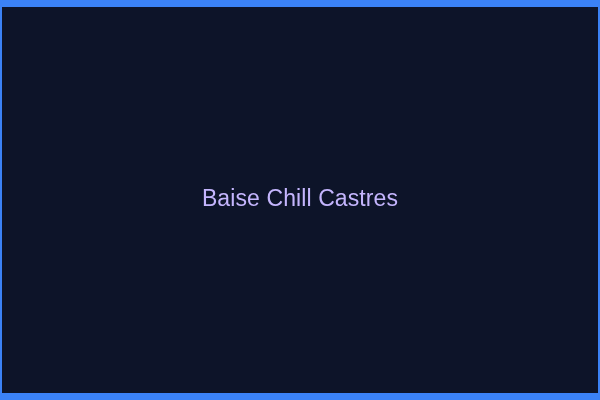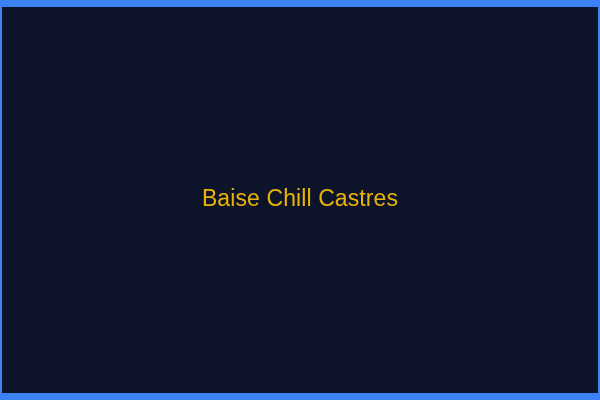--- a/index.html
+++ b/index.html
@@ -54,17 +54,17 @@
     user-select: none;
   }
 </style>
 </head>
 <body style="background: rgb(59, 130, 246);">
 
 <div id="placeholder-banner" style="background: rgb(59, 130, 246); border-color: rgb(59, 130, 246);">
 
   <div id="banner-stage" style="background: rgb(13, 20, 41);">
 
-    <div id="banner-caption" style="color: #eab308;">Baise Chill Castres</div>
+    <div id="banner-caption" style="color: #c4b5fd;">Baise Chill Castres</div>
 
   </div>
 
 </div>
 
 </body></html>

